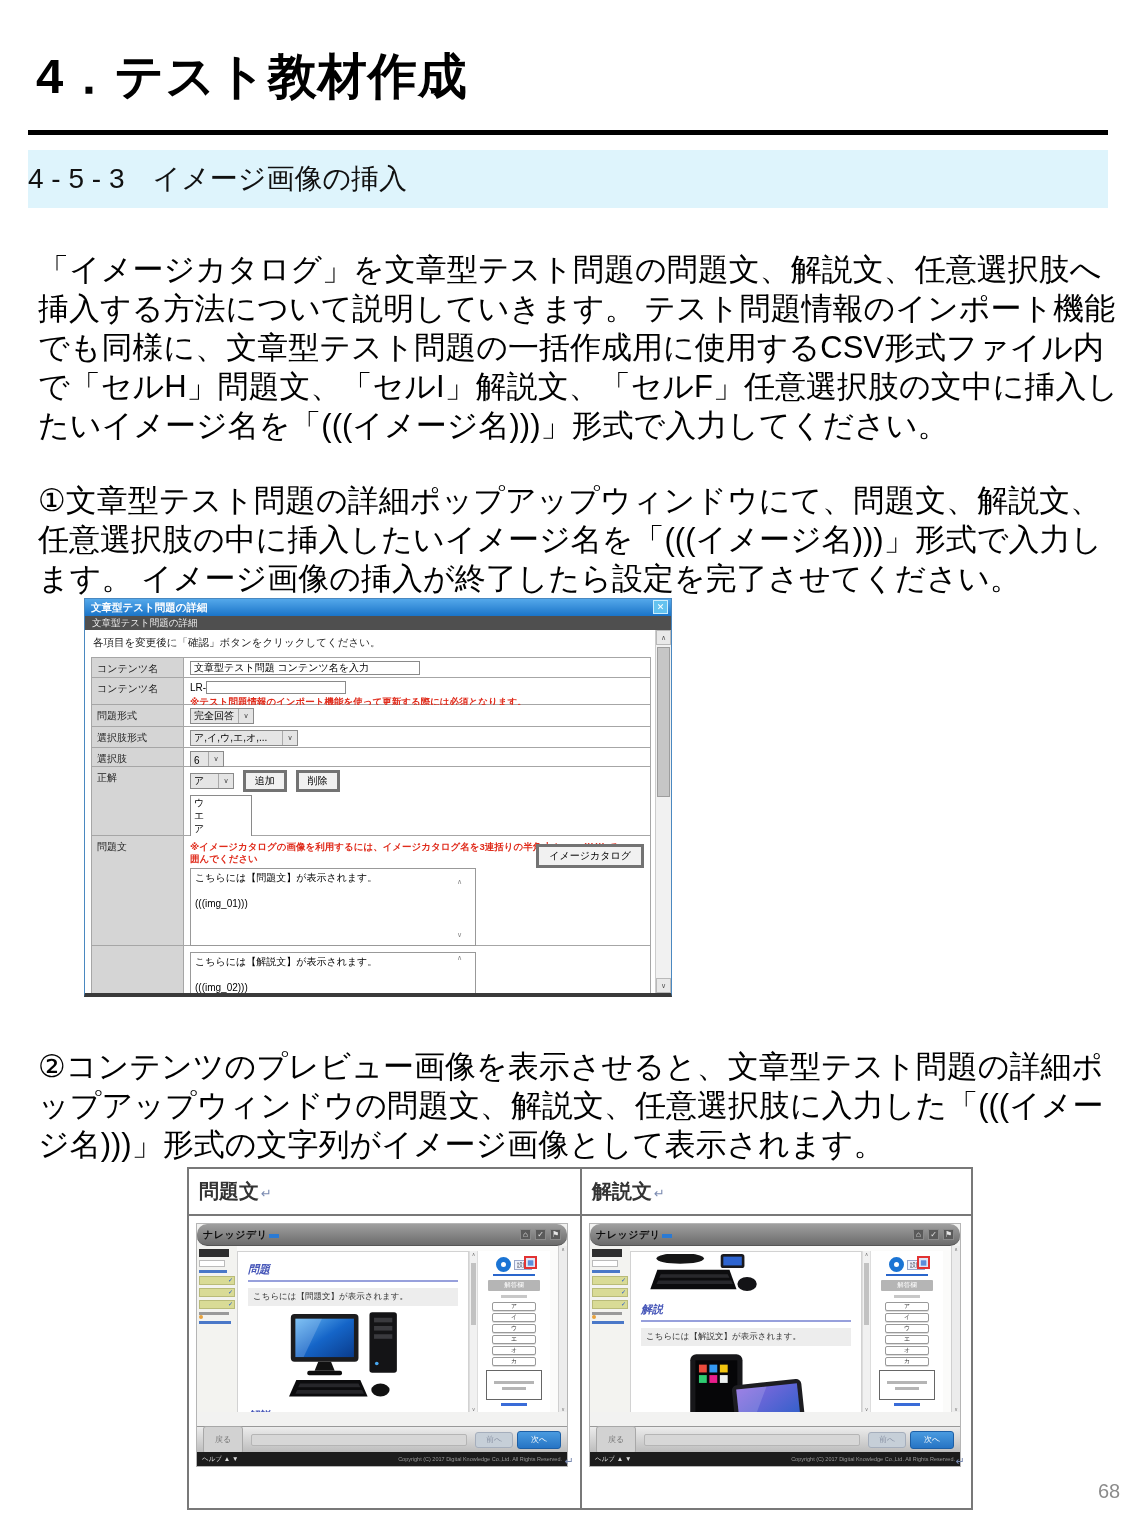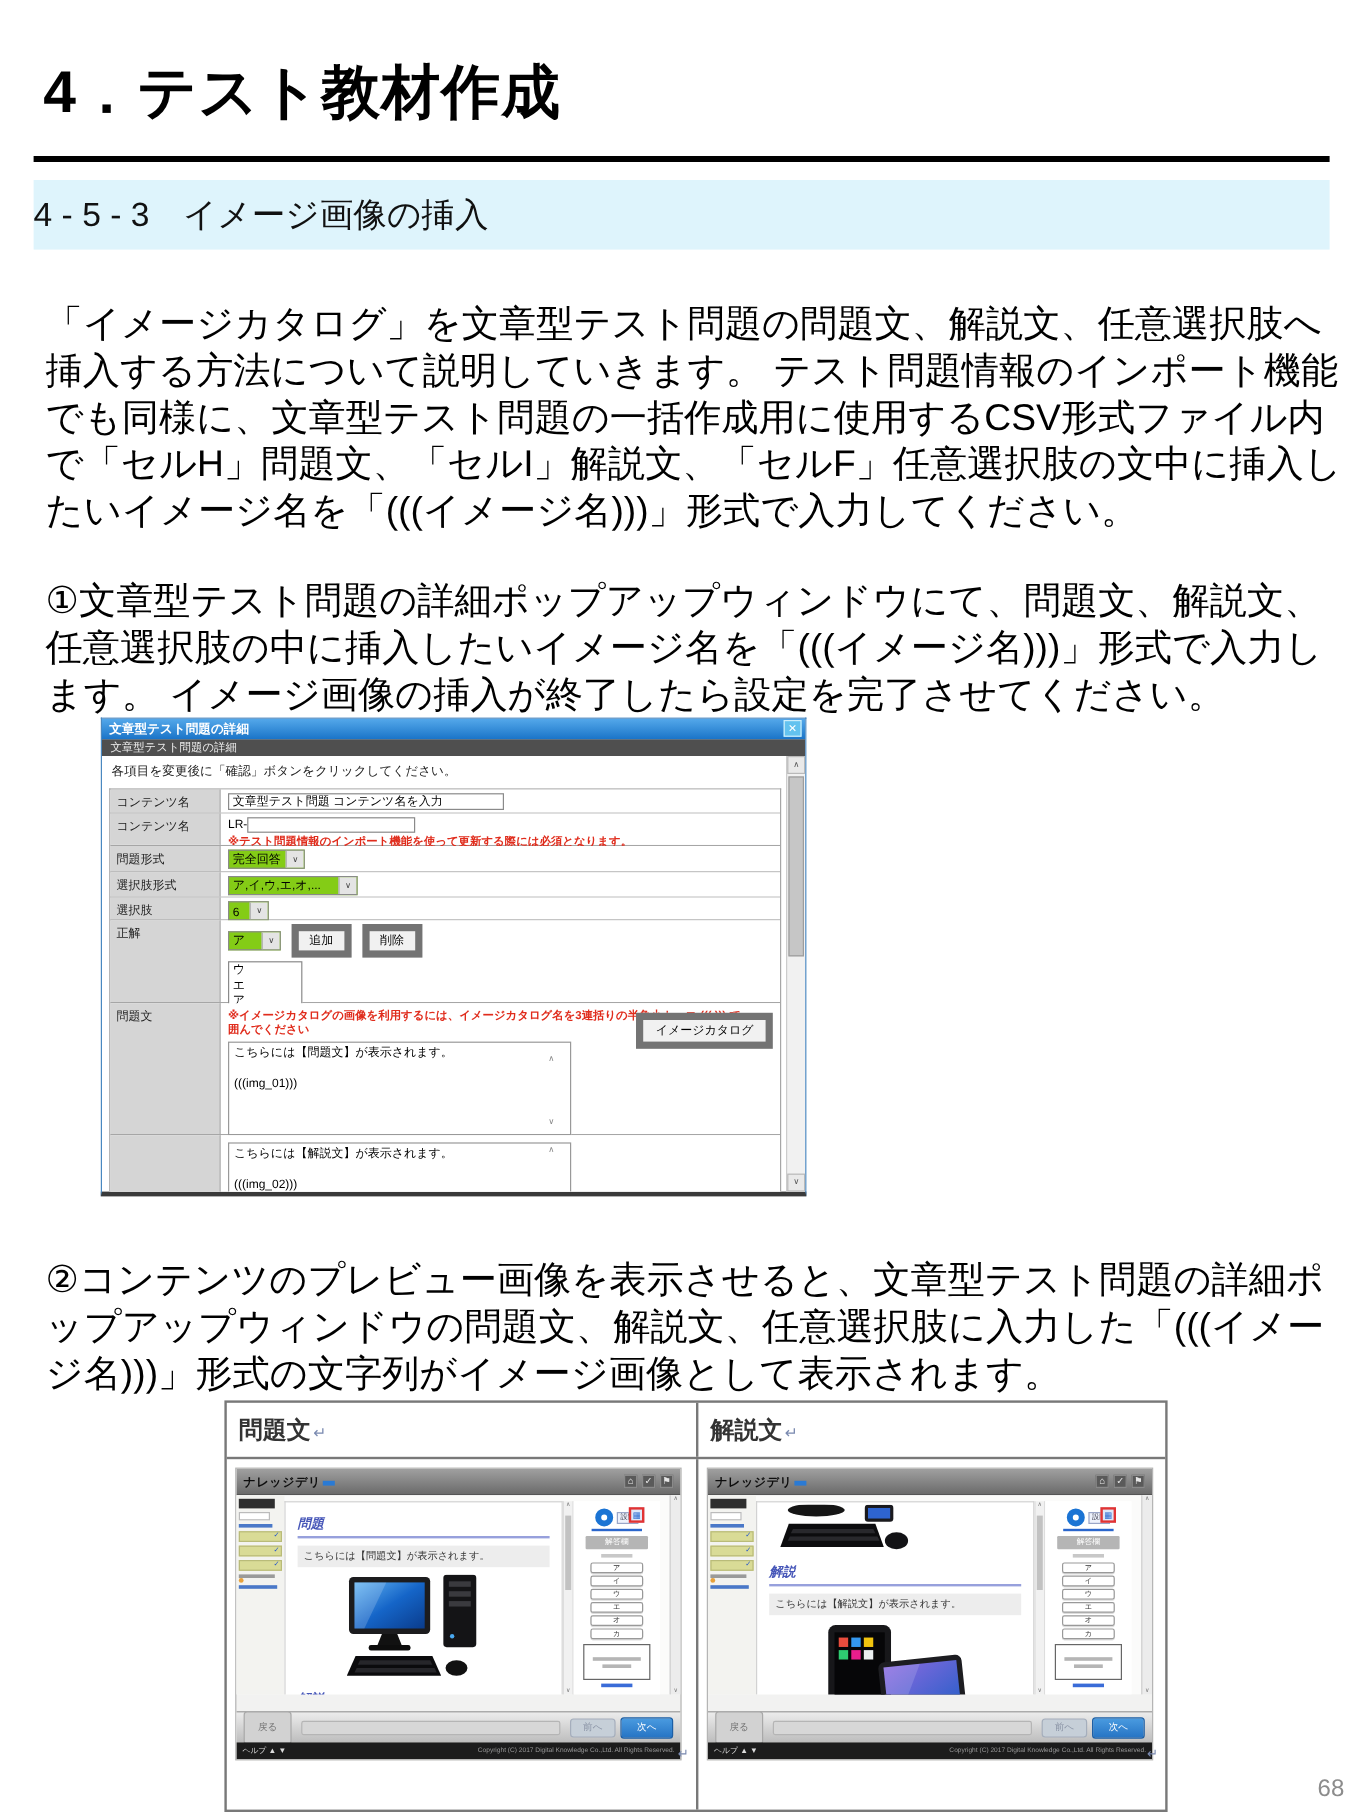--- a/index.html
+++ b/index.html
@@ -36,29 +36,29 @@
   .ftable { position:absolute; left:6px; top:58px; width:560px; border:1px solid #a6a6a6; border-bottom:none; background:#fff; }
   .frow { display:flex; border-bottom:1px solid #a6a6a6; }
   .flabel { flex:none; width:92px; background:#d5d5d5; border-right:1px solid #a6a6a6; font-size:10px;
             color:#222; padding:4px 5px; }
   .fcontent { flex:1; background:#fff; padding:3px 6px; position:relative; font-size:10px; }
   .r1 { height:20px; } .r2 { height:27px; } .r3 { height:22px; } .r4 { height:21px; }
   .r5 { height:19px; } .r6 { height:69px; } .r7 { height:110px; } .r8 { height:80px; }
   .fin { border:1px solid #8a8a8a; height:14px; font-size:10px; padding:0 3px; font-family:inherit; }
   .fin.wide { width:230px; } .fin.id { width:140px; height:13px; }
   .rednote { color:#e02c1c; font-weight:bold; font-size:9.5px; line-height:12px; margin-top:2px; }
-  .sel { display:inline-flex; align-items:flex-end; border:1px solid #8a8a8a; height:16px; background:#84cc16;
+  .sel { display:inline-flex; align-items:flex-end; border:1px solid #8a8a8a; height:16px; background:#e5e5e5;
          font-size:10px; padding-left:3px; vertical-align:middle; }
   .sel .ar { width:15px; height:14px; margin-left:4px; background:#e4e4e4; border-left:1px solid #aaa;
              display:flex; align-items:center; justify-content:center; font-size:7px; color:#444; }
   .sel.w-qf { min-width:64px; justify-content:space-between; }
   .sel.w-cf { min-width:108px; justify-content:space-between; }
   .sel.w-ct { min-width:34px; justify-content:space-between; }
   .sel.w-ok { min-width:44px; justify-content:space-between; }
-  .fbtn { display:inline-block; border:6px solid #737373; background:#f1f1f1; font-size:10px;
+  .fbtn { display:inline-block; border:3px solid #737373; background:#f1f1f1; font-size:10px;
           padding:1px 9px; margin-left:6px; vertical-align:middle; }
   .listbox { width:62px; height:44px; border:1px solid #8a8a8a; margin-top:3px; font-size:10px;
              line-height:13px; padding:0 3px; background:#fff; }
   .listbox span { display:block; }
   .note7 { width:436px; }
   .catalog-btn { position:absolute; right:6px; top:8px; padding:2px 10px; margin:0; }
   .tbox { width:286px; border:1px solid #999; background:#fff; font-size:10px; line-height:13px;
           white-space:pre-wrap; padding:2px 16px 2px 4px; position:relative; margin-top:3px; }
   .tbox.q { height:78px; } .tbox.e { height:58px; }
   .tsc { position:absolute; right:2px; font-size:7px; color:#888; }
@@ -72,21 +72,21 @@
   .pt-cell + .pt-cell { border-left:2px solid #787878; }
   .pt-hcell { font-size:20px; font-weight:bold; color:#333; padding:9px 0 9px 10px; }
   .pt-bcell { height:292px; padding:7px 0 0 7px; }
   .pilcrow { font-size:13px; font-weight:normal; color:#7a8ab0; margin-left:2px; }
   .corner-mark { position:absolute; right:6px; bottom:40px; font-size:11px; color:#7a8ab0; }
 
   
   .mini { position:relative; width:372px; height:244px; background:#f2f2f1; border:1px solid #b5b5b5;
           overflow:hidden; }
   .m-head { height:22px; background:linear-gradient(#a0a0a0,#6b6b6b); display:flex; align-items:center;
-            justify-content:space-between; padding:0 6px; border-bottom:1px solid #555; }
+            justify-content:space-between; padding:0 6px; border-bottom:1px solid #555;border-radius:10px; }
   .m-logo { font-size:10px; font-weight:bold; color:#0d0d0d; letter-spacing:0.5px; }
   .m-logo i { display:inline-block; width:10px; height:4px; background:#2a7ad4; margin-left:2px; }
   .m-hicons { display:flex; gap:4px; }
   .m-hicons span { font-size:8px; color:#e6e6e6; width:11px; height:11px; background:#5a5a5a;
                    border:1px solid #8a8a8a; display:flex; align-items:center; justify-content:center; }
   .m-content { position:absolute; left:0; right:0; top:22px; bottom:54px; background:#fbfbfa; }
   .m-strip { position:absolute; left:0; top:0; bottom:0; width:40px; background:#f3f3f0; overflow:hidden;
              padding:3px 0 0 2px; }
   .frag { margin-bottom:3px; }
   .f-dark  { width:30px; height:8px; background:#2e2e2e; }

